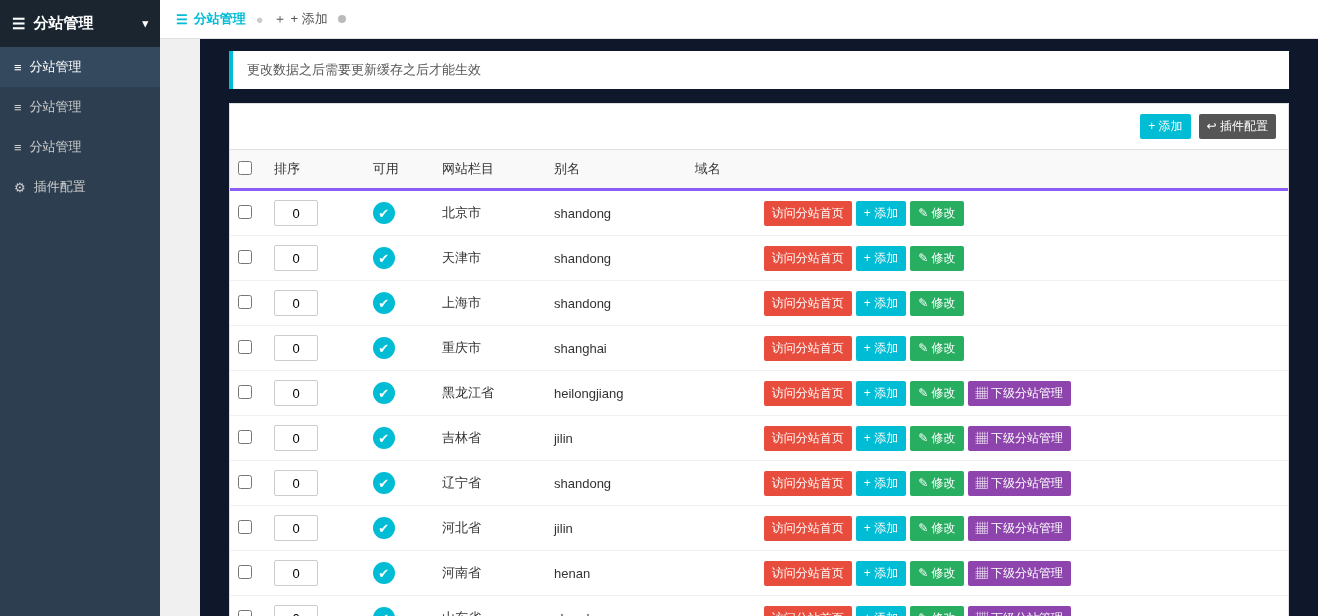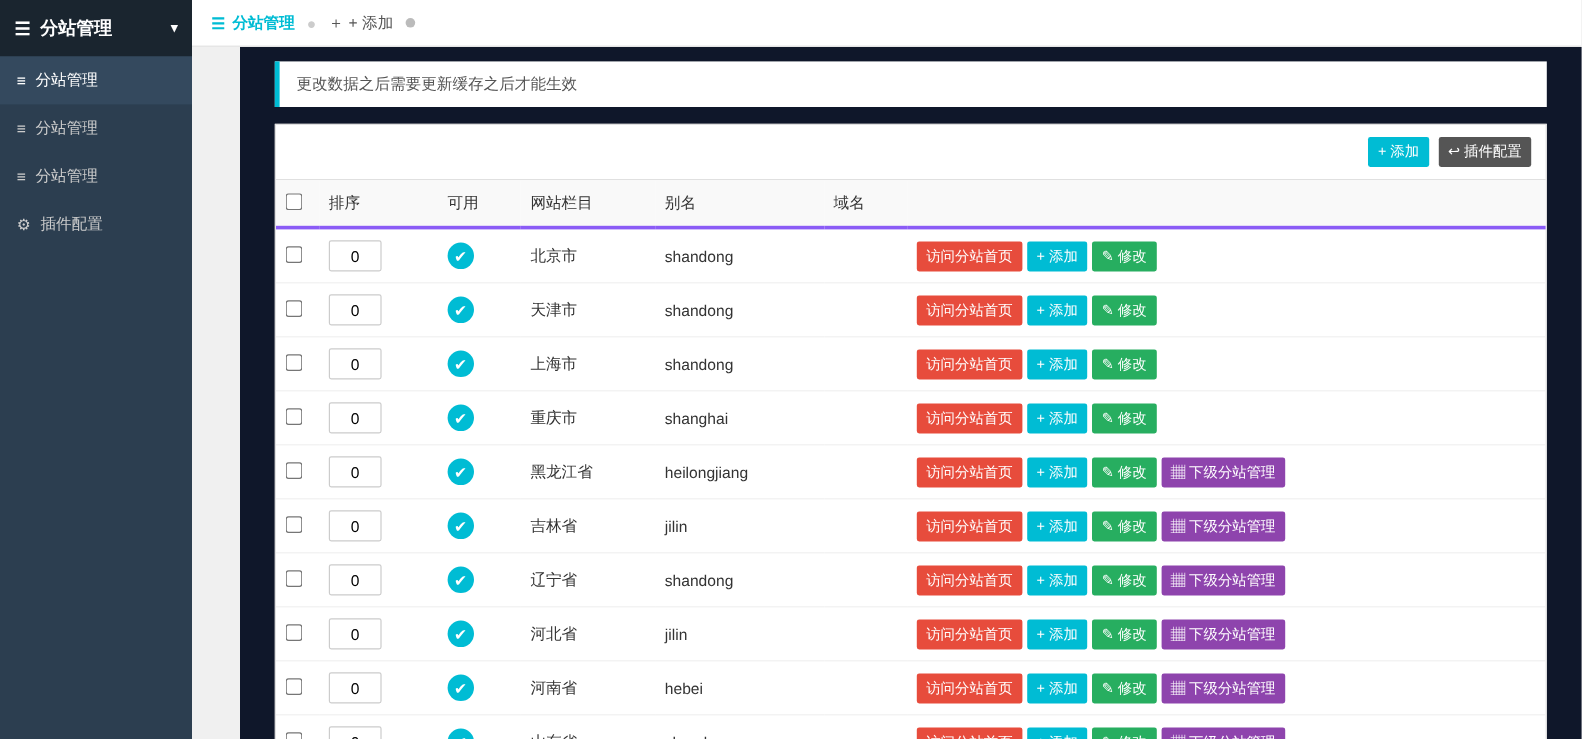--- a/index.html
+++ b/index.html
@@ -378,21 +378,21 @@
       <button class="btn btn-green">✎ 修改</button>
                   <button class="btn btn-purple">▦ 下级分站管理</button>
                 </div>
               </td>
             </tr>
             <tr>
               <td><input type="checkbox" class="cb" style=""></td>
               <td><input type="text" class="order-input" value="0" style=""></td>
               <td><span class="enabled-icon">✔</span></td>
               <td>河南省</td>
-              <td>hebei</td>
+              <td>henan</td>
               <td></td>
               <td>
                 <div class="actions-cell">
       <button class="btn btn-red">访问分站首页</button>
       <button class="btn btn-cyan">+ 添加</button>
       <button class="btn btn-green">✎ 修改</button>
                   <button class="btn btn-purple">▦ 下级分站管理</button>
                 </div>
               </td>
             </tr>

